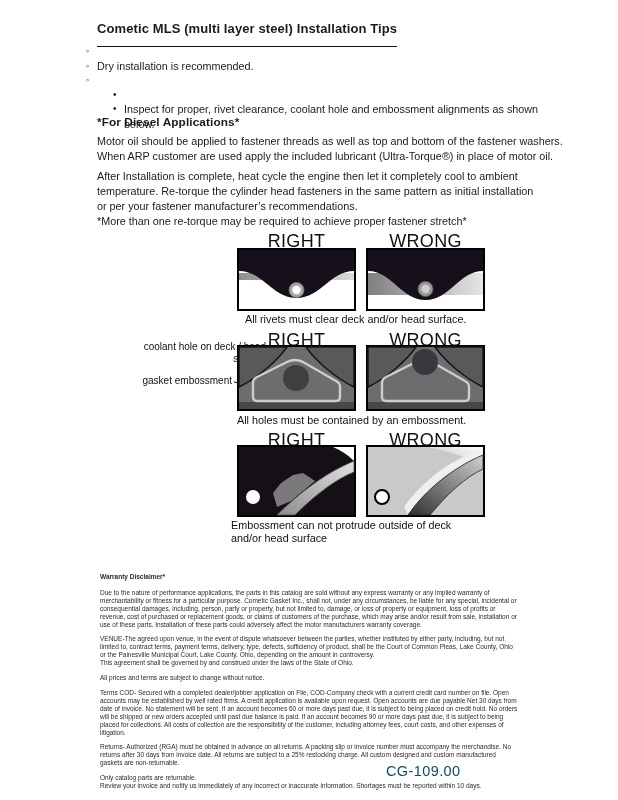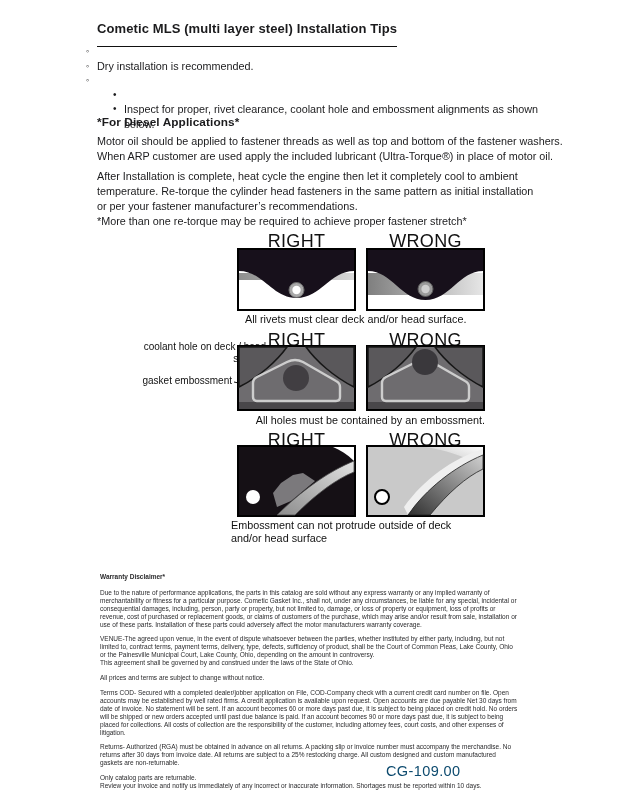--- a/index.html
+++ b/index.html
@@ -131,21 +131,21 @@
   <svg width="119" height="66" viewBox="0 0 119 66">
     <rect x="1" y="1" width="117" height="64" fill="#6e6c6f" stroke="#000" stroke-width="2"></rect>
     <rect x="2" y="57" width="115" height="7" fill="#49474a"></rect>
     <path d="M2,2 L50,2 C40,16 22,32 2,42 Z" fill="#5a585b" stroke="#161616" stroke-width="1.5"></path>
     <path d="M117,2 L69,2 C79,16 97,32 117,42 Z" fill="#5a585b" stroke="#161616" stroke-width="1.5"></path>
     <path d="M16,52 L16,38 Q16,34 20,32 L50,17 Q58,13 66,17 L99,36 Q103,38 103,42 L103,52 Q103,56 99,56 L20,56 Q16,56 16,52 Z" fill="none" stroke="#cdcdcd" stroke-width="2.4"></path>
     <circle cx="59" cy="17" r="13" fill="#3a383c"></circle>
   </svg>
 </div>
 
-<div class="abs cap" style="left:237px;top:414px;width:248px;text-align:right;">All holes must be contained by an embossment.</div>
+<div class="abs cap" style="left:237px;top:414px;width:248px;text-align:left;">All holes must be contained by an embossment.</div>
 
 <div class="abs rw-label" style="left:237px;top:430px;">RIGHT</div>
 <div class="abs rw-label" style="left:366px;top:430px;">WRONG</div>
 
 <div class="abs panel" style="left:237px;top:445px;">
   <svg width="119" height="72" viewBox="0 0 119 72">
     <defs>
       <linearGradient id="g3r" x1="1" y1="0" x2="0" y2="1">
         <stop offset="0" stop-color="#e2e2e2"></stop>
           <stop offset="1" stop-color="#8c8c8c"></stop>

